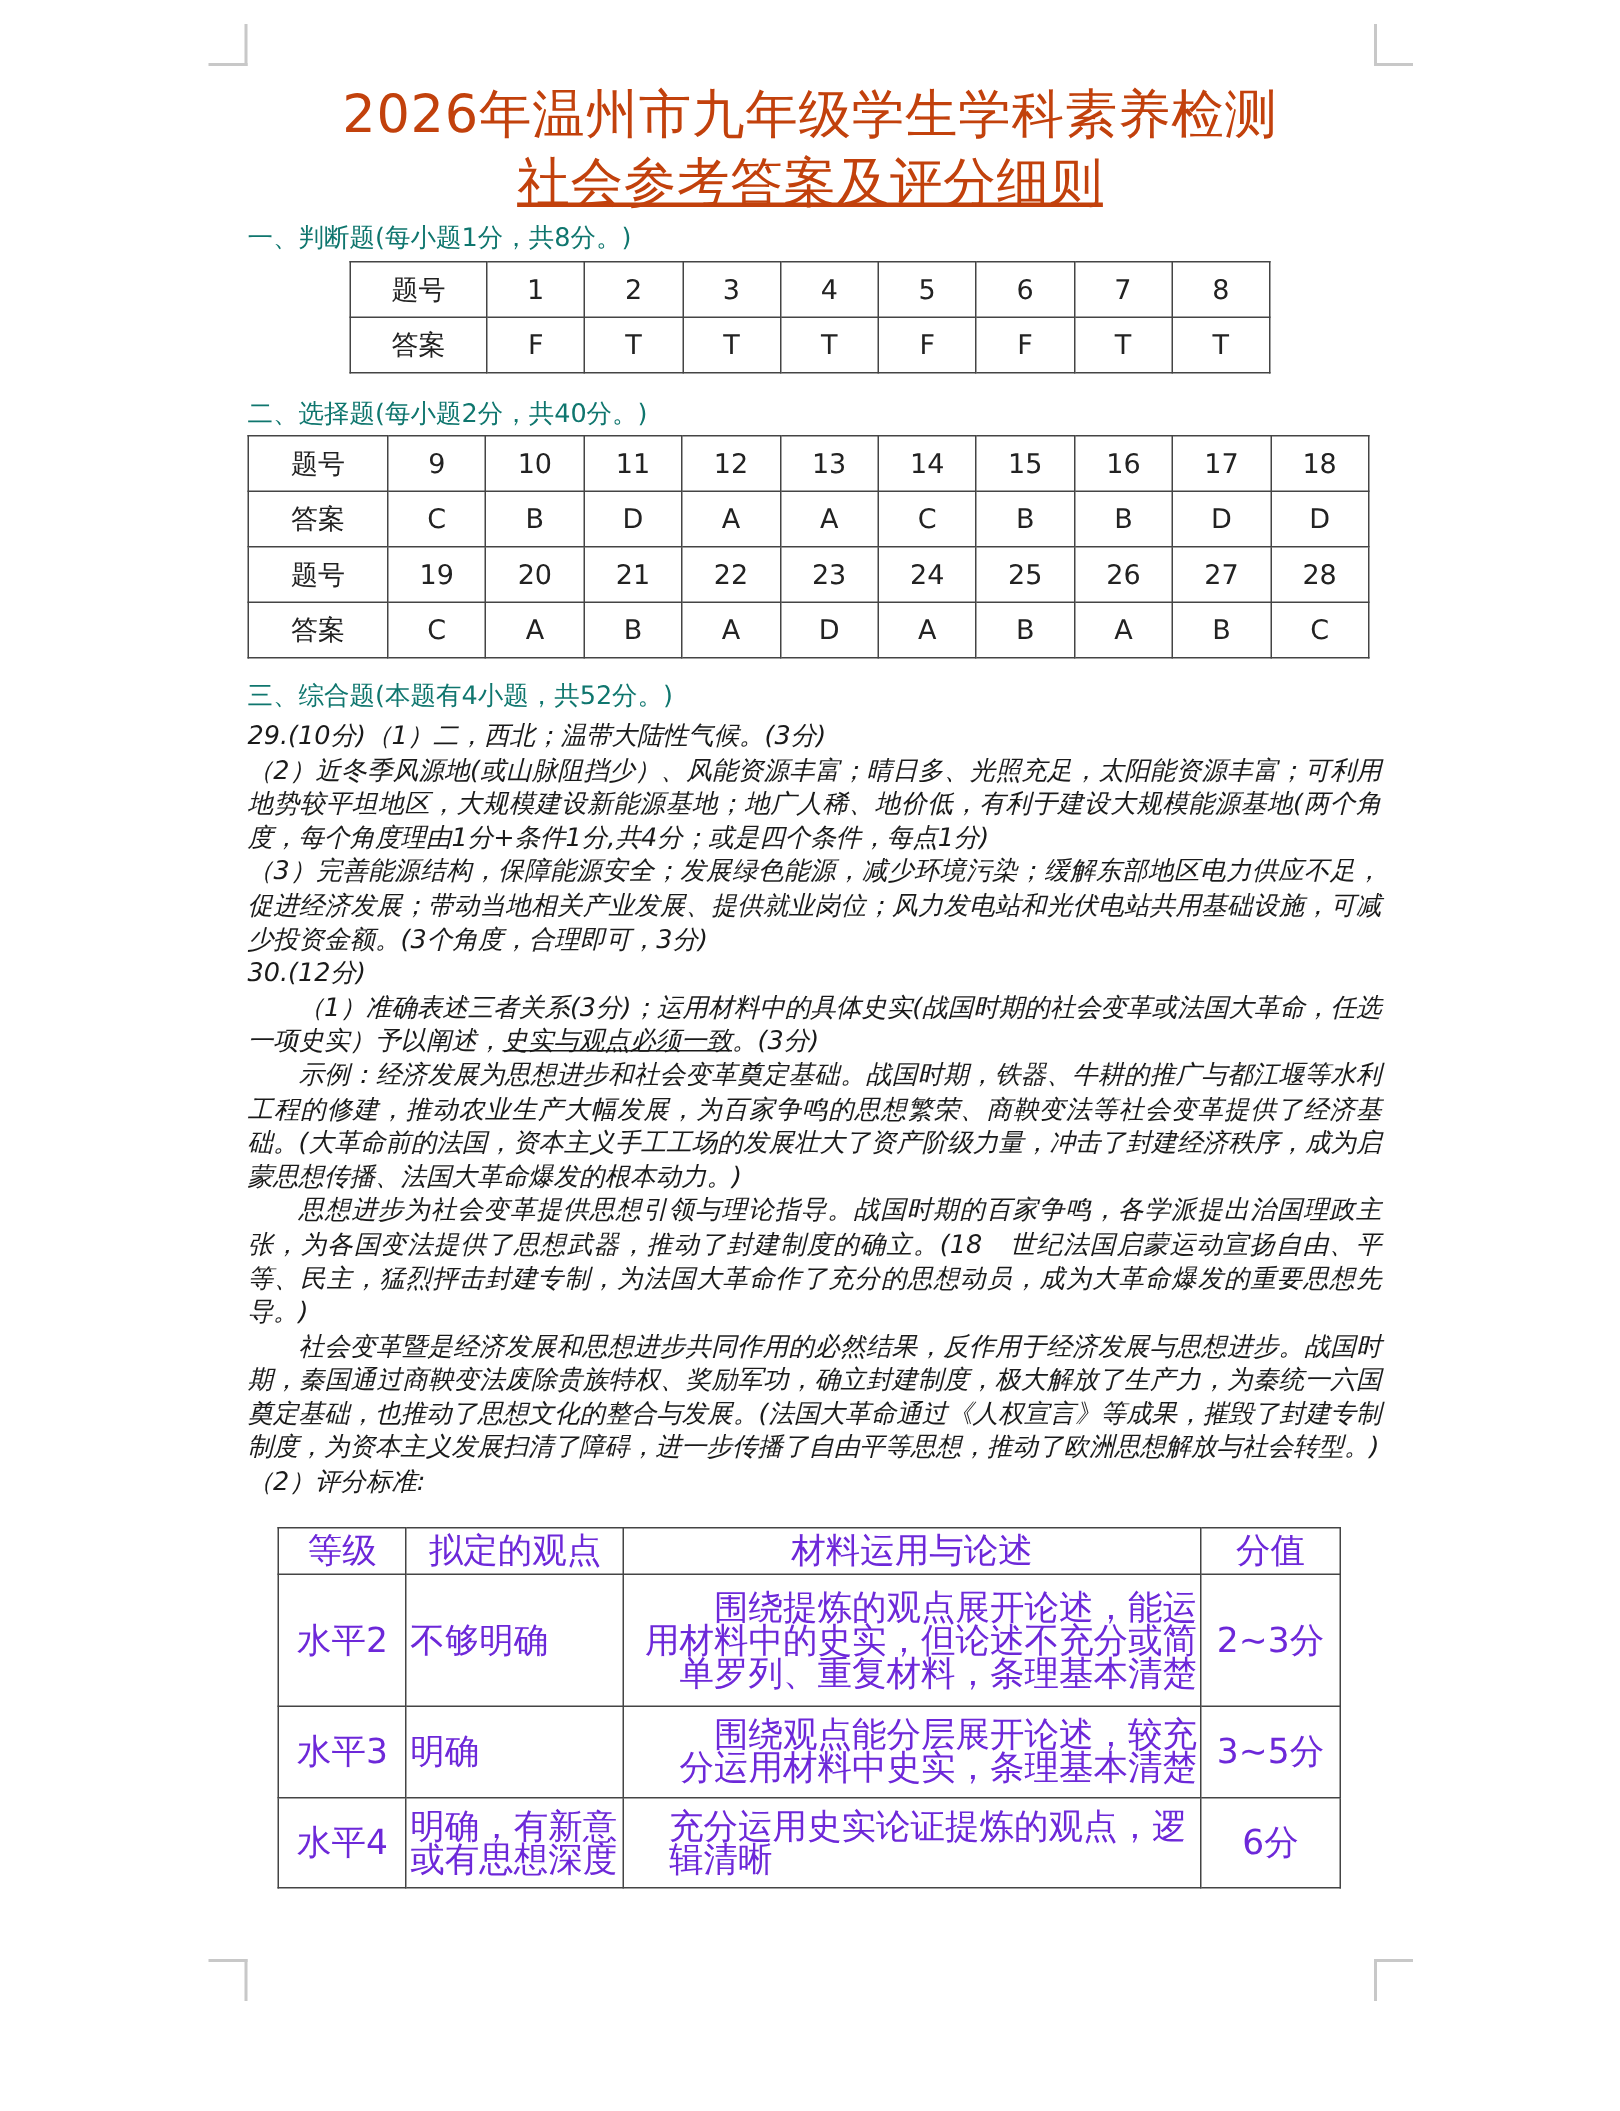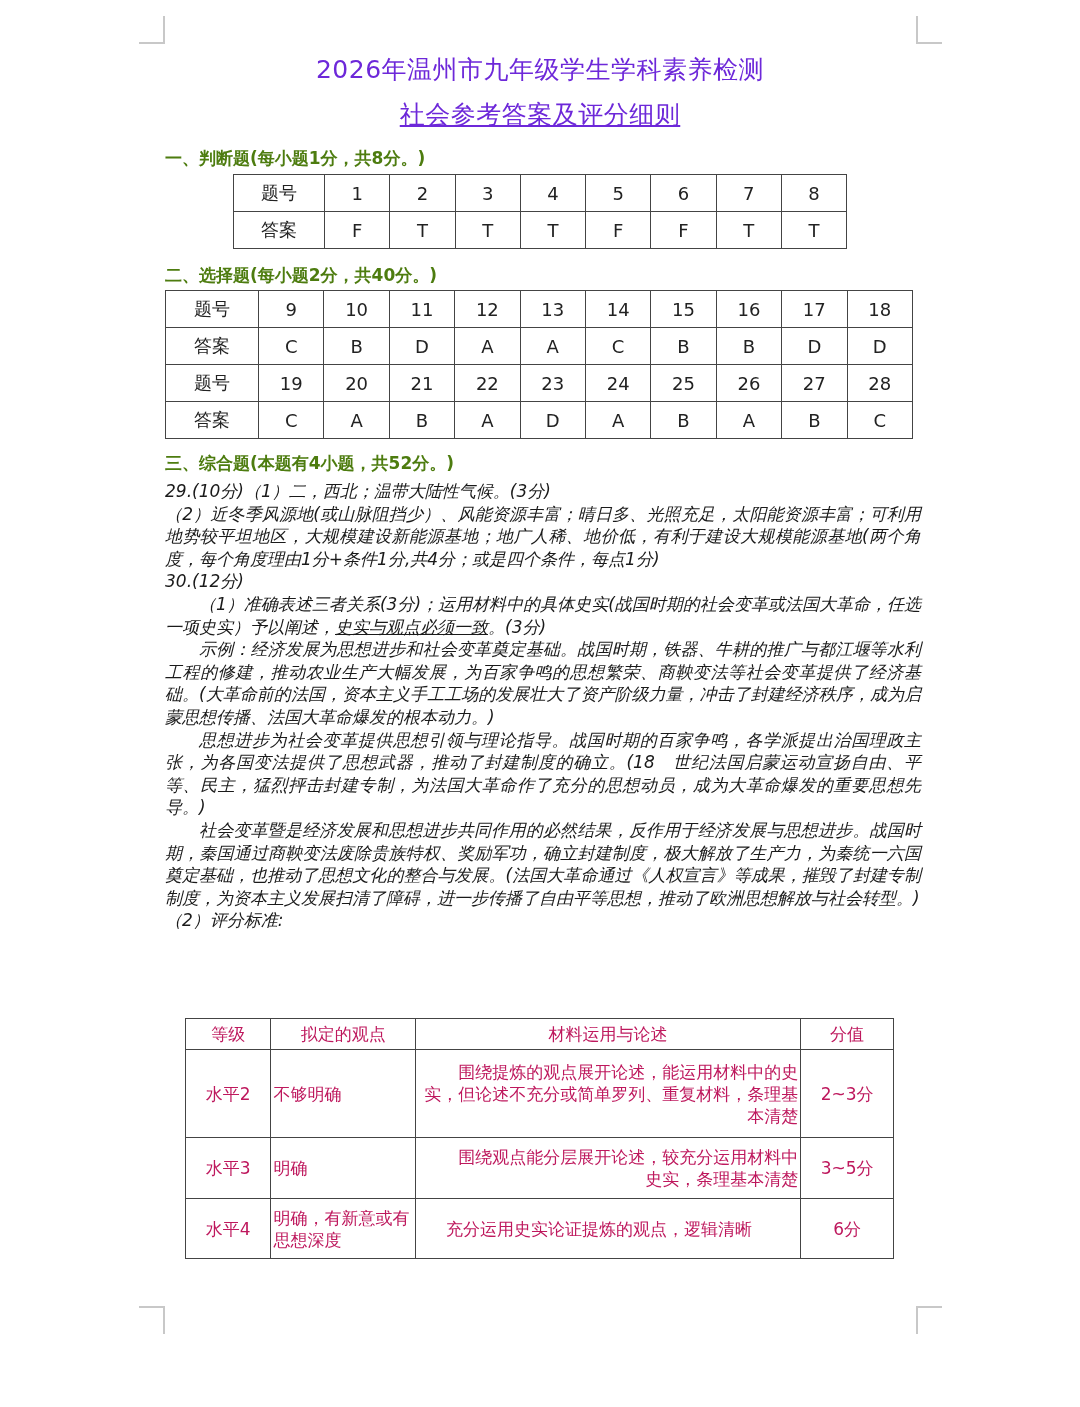--- a/index.html
+++ b/index.html
@@ -4,42 +4,42 @@
 <style>
   html, body { margin: 0; padding: 0; background: #ffffff; }
   body { width: 1080px; height: 1407px; position: relative; overflow: hidden;
          font-family: "DejaVu Sans", "Liberation Sans", sans-serif; color: #1a1a1a; }
   .corner { position: absolute; border-color: #c8c8c8; border-style: solid; width: 24px; height: 26px; }
   .c-tl { left: 139px; top: 16px; border-width: 0 2px 2px 0; }
   .c-tr { left: 916px; top: 16px; border-width: 0 0 2px 2px; }
   .c-bl { left: 139px; top: 1306px; border-width: 2px 2px 0 0; }
   .c-br { left: 916px; top: 1306px; border-width: 2px 0 0 2px; }
 
-  .title { position: absolute; left: 0; width: 1080px; text-align: center; font-size: 25px; color: #6d28d9; letter-spacing: 0.5px; }
+  .title { position: absolute; left: 0; width: 1080px; text-align: center; font-size: 35px; color: #c2410c; letter-spacing: 0.5px; }
   .t1 { top: 53px; }
   .t2 { top: 98px; text-decoration: underline; }
 
-  .sec-head { position: absolute; left: 165px; font-size: 17px; font-weight: bold; color: #4d7c0f; }
+  .sec-head { position: absolute; left: 165px; font-size: 17px; font-weight: normal; color: #0f766e; }
 
   table.grid { position: absolute; border-collapse: collapse; border-radius: 23px; }
   table.grid td { border: 1.5px solid #444; text-align: center; font-size: 18px; color: #222; padding: 0; }
   #tf-table { left: 233px; top: 174px; width: 614px; }
   #tf-table td { height: 36px; }
   #tf-table td.lbl { width: 90px; }
   #mc-table { left: 165px; top: 290px; width: 748px; }
   #mc-table td { height: 36px; }
   #mc-table td.lbl { width: 92px; }
 
   .body-text { position: absolute; left: 165px; width: 756px; font-size: 17px; line-height: 22.6px; color: #1a1a1a; text-align: justify; }
   .para { margin: 0; }
   .indent { text-indent: 2em; }
   .ul { text-decoration: underline; }
 
   table.rubric { position: absolute; left: 185px; top: 1018px; width: 709px; border-collapse: collapse; }
-  table.rubric td { border: 1.5px solid #444; font-size: 17px; color: #be185d; line-height: 22px; padding: 0 2px; }
+  table.rubric td { border: 1.5px solid #444; font-size: 23px; color: #6d28d9; line-height: 22px; padding: 0 2px; }
   table.rubric td.c { text-align: center; }
   table.rubric tr.hdr td { height: 30px; text-align: center; }
   .col1 { width: 82px; }
   .col2 { width: 142px; }
   .col3 { width: 388px; }
   .col4 { width: 89px; }
   .pad-indent { padding-left: 30px !important; }
   .txt-indent { text-indent: 2em; text-align: right; }
 </style>
 </head>
@@ -136,20 +136,21 @@
     <td>B</td>
     <td>C</td>
   </tr>
 </tbody>
   </table>
 
 <div class="sec-head" style="top:452px;">三、综合题(本题有4小题，共52分。)</div>
 <div class="body-text" style="top:480px;font-style:italic;">
   <p class="para">29.(10分)（1）二，西北；温带大陆性气候。(3分)</p>
   <p class="para">（2）近冬季风源地(或山脉阻挡少）、风能资源丰富；晴日多、光照充足，太阳能资源丰富；可利用地势较平坦地区，大规模建设新能源基地；地广人稀、地价低，有利于建设大规模能源基地(两个角度，每个角度理由1分+条件1分,共4分；或是四个条件，每点1分)</p>
+  <p class="para">（3）完善能源结构，保障能源安全；发展绿色能源，减少环境污染；缓解东部地区电力供应不足，促进经济发展；带动当地相关产业发展、提供就业岗位；风力发电站和光伏电站共用基础设施，可减少投资金额。(3个角度，合理即可，3分)</p>
   <p class="para">30.(12分)</p>
   <p class="para indent"><span>（1）准确表述三者关系(3分)；运用材料中的具体史实(战国时期的社会变革或法国大革命，任选一项史实）予以阐述，</span><span class="ul">史实与观点必须一致</span><span>。(3分)</span></p>
   <p class="para indent">示例：经济发展为思想进步和社会变革奠定基础。战国时期，铁器、牛耕的推广与都江堰等水利工程的修建，推动农业生产大幅发展，为百家争鸣的思想繁荣、商鞅变法等社会变革提供了经济基础。(大革命前的法国，资本主义手工工场的发展壮大了资产阶级力量，冲击了封建经济秩序，成为启蒙思想传播、法国大革命爆发的根本动力。)</p>
   <p class="para indent">思想进步为社会变革提供思想引领与理论指导。战国时期的百家争鸣，各学派提出治国理政主张，为各国变法提供了思想武器，推动了封建制度的确立。(18　世纪法国启蒙运动宣扬自由、平等、民主，猛烈抨击封建专制，为法国大革命作了充分的思想动员，成为大革命爆发的重要思想先导。)</p>
   <p class="para indent">社会变革暨是经济发展和思想进步共同作用的必然结果，反作用于经济发展与思想进步。战国时期，秦国通过商鞅变法废除贵族特权、奖励军功，确立封建制度，极大解放了生产力，为秦统一六国奠定基础，也推动了思想文化的整合与发展。(法国大革命通过《人权宣言》等成果，摧毁了封建专制制度，为资本主义发展扫清了障碍，进一步传播了自由平等思想，推动了欧洲思想解放与社会转型。)</p>
   <p class="para">（2）评分标准:</p>
 </div>
 
 <table class="rubric">
   <tbody>

